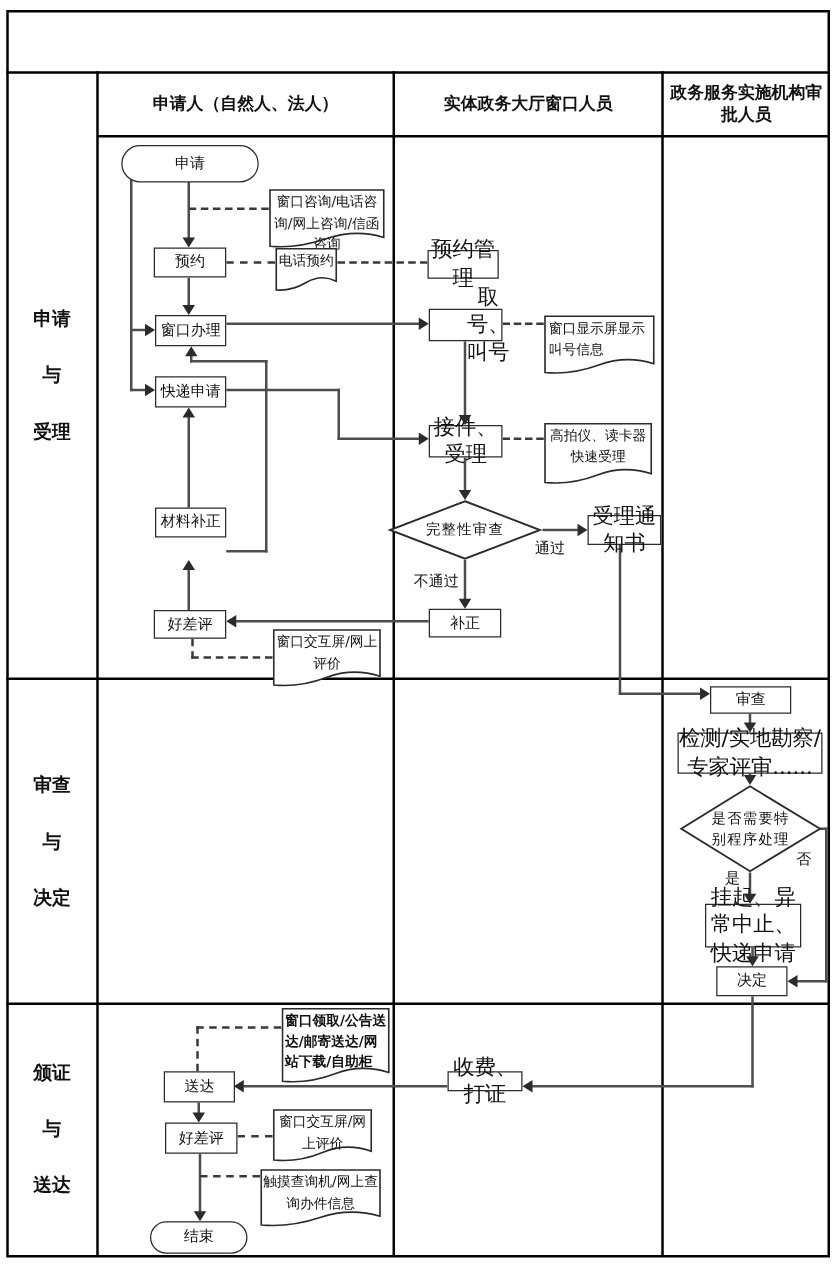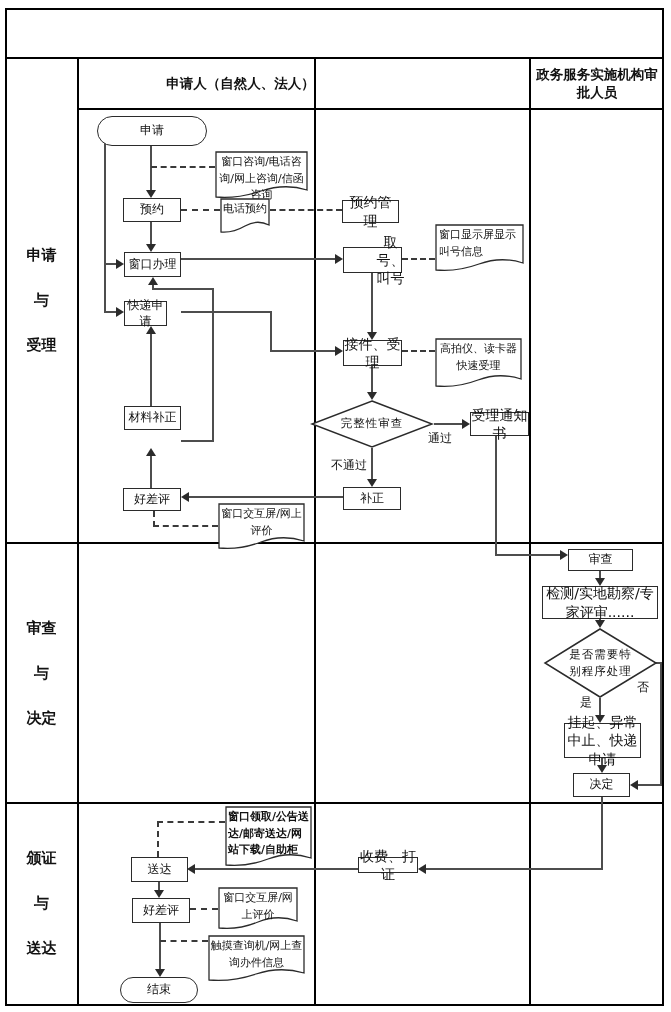--- a/index.html
+++ b/index.html
@@ -16,52 +16,53 @@
   
   .a{position:absolute;width:0;height:0;z-index:5;}
   .a-d{border-left:5px solid transparent;border-right:5px solid transparent;border-top:8px solid #2b2b2b;}
   .a-u{border-left:5px solid transparent;border-right:5px solid transparent;border-bottom:8px solid #2b2b2b;}
   .a-l{border-top:5px solid transparent;border-bottom:5px solid transparent;border-right:8px solid #2b2b2b;}
   .a-r{border-top:5px solid transparent;border-bottom:5px solid transparent;border-left:8px solid #2b2b2b;}
   
   .box{position:absolute;box-sizing:border-box;border:1.5px solid #2b2b2b;background:#fff;
        display:flex;align-items:center;justify-content:center;text-align:center;
        font-size:12px;line-height:1.3;z-index:4;}
-  .f11{font-size:14px;}
+  .f11{font-size:17px;}
   .stadium{border-radius:16px;}
   .diamond{position:absolute;z-index:4;display:flex;align-items:center;justify-content:center;text-align:center;}
   .diamond svg{position:absolute;left:0;top:0;width:100%;height:100%;}
   .d-t{position:relative;z-index:1;font-size:11.5px;line-height:1.5;letter-spacing:1px;}
   .doc{position:absolute;z-index:4;}
   .doc svg{position:absolute;left:0;top:0;width:100%;height:100%;}
   .doc-t{position:relative;z-index:1;font-size:11px;line-height:1.5;text-align:center;padding:3px 2px 0;}
   
   .title{position:absolute;left:5px;top:8px;width:525px;height:49px;display:flex;align-items:center;
          justify-content:center;font-size:20px;font-weight:bold;z-index:3;}
   .colhead{position:absolute;display:flex;align-items:center;justify-content:center;text-align:center;
-           font-size:13.5px;font-weight:bold;z-index:3;line-height:1.35;padding-left:44px;}
+           font-size:13.5px;font-weight:bold;z-index:3;line-height:1.35;}
   .rowhead{position:absolute;display:flex;flex-direction:column;align-items:center;justify-content:center;
            gap:26px;font-size:15px;font-weight:bold;z-index:3;}
   .elabel{position:absolute;font-size:12px;z-index:5;background:transparent;}
 </style>
 </head>
 <body>
 
 <div id="canvas">
 
   <div class="outer" style="left:5px;top:8px;width:655px;height:994px;"></div>
   <div class="tline" style="left:5px;top:57px;width:659px;height:2px;"></div>
   <div class="tline" style="left:78px;top:108px;width:586px;height:1.5px;"></div>
   <div class="tline" style="left:77px;top:57px;width:1.5px;height:947px;"></div>
   <div class="tline" style="left:314px;top:57px;width:1.5px;height:947px;"></div>
   <div class="tline" style="left:529px;top:57px;width:1.5px;height:947px;"></div>
   <div class="tline" style="left:5px;top:542px;width:659px;height:1.5px;"></div>
   <div class="tline" style="left:5px;top:802px;width:659px;height:1.5px;"></div>
 
   <div class="colhead" style="left:78px;top:58px;width:237px;height:50px;">申请人（自然人、法人）</div>
+  <div class="colhead" style="left:315px;top:58px;width:215px;height:50px;">实体政务大厅窗口人员</div>
   <div class="colhead" style="left:530px;top:58px;width:134px;height:50px;padding:0 6px;box-sizing:border-box;">政务服务实施机构审批人员</div>
 
   <div class="rowhead" style="left:5px;top:58px;width:73px;height:485px;">
     <span>申请</span>
     <span>与</span>
     <span>受理</span>
   </div>
   <div class="rowhead" style="left:5px;top:543px;width:73px;height:260px;">
     <span>审查</span>
     <span>与</span>
@@ -156,21 +157,21 @@
   <div class="vl" style="left:158px;top:881px;height:12px;"></div>
   <div class="a a-d" style="left:154px;top:890px;"></div>
   <div class="dh" style="left:190px;top:908px;width:28px;"></div>
   <div class="vl" style="left:159px;top:923px;height:49px;"></div>
   <div class="a a-d" style="left:155px;top:969px;"></div>
   <div class="dh" style="left:160px;top:940px;width:48px;"></div>
 
   <div class="box stadium" style="left:97px;top:116px;width:110px;height:30px;">申请</div>
   <div class="box" style="left:123px;top:198px;width:58px;height:24px;">预约</div>
   <div class="box" style="left:124px;top:252px;width:57px;height:25px;">窗口办理</div>
-  <div class="box" style="left:124px;top:301px;width:43px;height:25px;">快递申请</div>
+  <div class="box" style="left:124px;top:301px;width:57px;height:25px;">快递申请</div>
   <div class="box" style="left:124px;top:406px;width:57px;height:24px;">材料补正</div>
   <div class="box" style="left:123px;top:488px;width:58px;height:23px;">好差评</div>
   <div class="box" style="left:131px;top:857px;width:57px;height:25px;">送达</div>
   <div class="box" style="left:132px;top:898px;width:58px;height:25px;">好差评</div>
   <div class="box stadium" style="left:120px;top:977px;width:78px;height:26px;">结束</div>
 
   <div class="box f11" style="left:342px;top:200px;width:57px;height:23px;">预约管理</div>
   <div class="box f11" style="left:343px;top:247px;width:59px;height:26px;padding-left:36px;">取号、叫号</div>
   <div class="box f11" style="left:343px;top:340px;width:59px;height:26px;">接件、受理</div>
   <div class="box" style="left:343px;top:487px;width:58px;height:23px;">补正</div>
@@ -200,21 +201,21 @@
       <path d="M1,1 H92 V39 Q70,32 46,40 T1,46 Z" fill="#ffffff" stroke="#2b2b2b" stroke-width="1.3"></path>
     </svg>
     <div class="doc-t">窗口咨询/电话咨询/网上咨询/信函咨询</div>
   </div>
   <div class="doc" style="left:220px;top:198px;width:50px;height:36px;">
     <svg viewBox="0 0 50 36" preserveAspectRatio="none">
       <path d="M1,1 H49 V27 Q37,21 25,28 T1,34 Z" fill="#ffffff" stroke="#2b2b2b" stroke-width="1.3"></path>
     </svg>
     <div class="doc-t">电话预约</div>
   </div>
-  <div class="doc" style="left:435px;top:224px;width:89px;height:48px;">
+  <div class="doc" style="left:435px;top:252px;width:89px;height:48px;">
     <svg viewBox="0 0 89 48" preserveAspectRatio="none">
       <path d="M1,1 H88 V39 Q66,32 44,40 T1,46 Z" fill="#ffffff" stroke="#2b2b2b" stroke-width="1.3"></path>
     </svg>
     <div class="doc-t" style="text-align:left;padding-left:4px;">窗口显示屏显示叫号信息</div>
   </div>
   <div class="doc" style="left:435px;top:338px;width:87px;height:50px;">
     <svg viewBox="0 0 87 50" preserveAspectRatio="none">
       <path d="M1,1 H86 V41 Q64,34 43,42 T1,48 Z" fill="#ffffff" stroke="#2b2b2b" stroke-width="1.3"></path>
     </svg>
     <div class="doc-t">高拍仪、读卡器快速受理</div>

